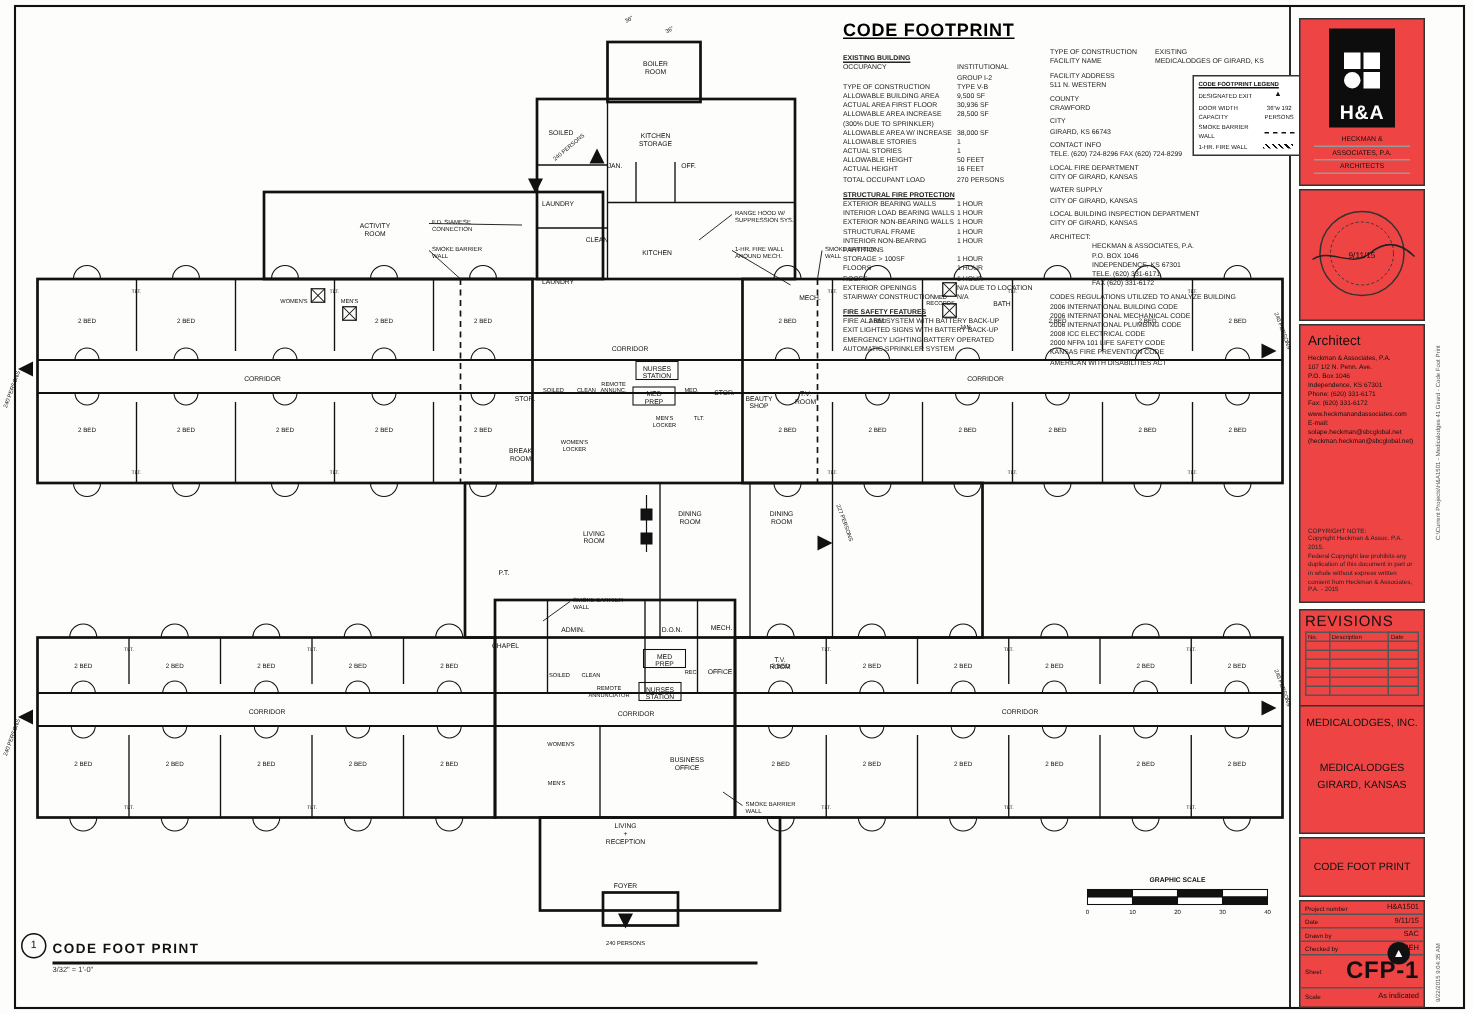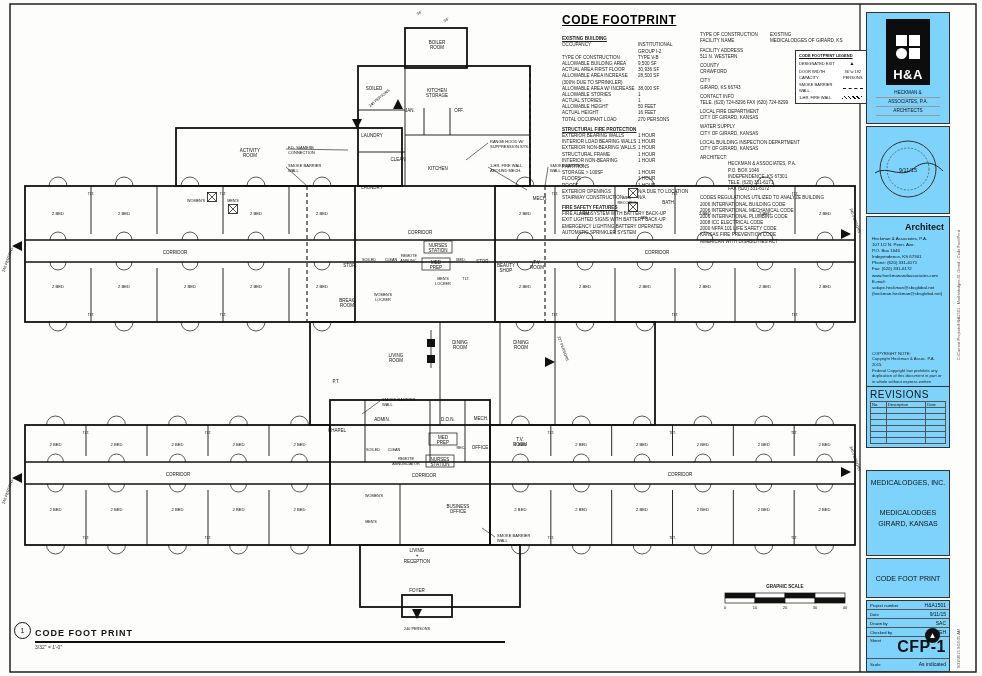--- a/index.html
+++ b/index.html
@@ -24,44 +24,44 @@
   .inlinepair .l{width:70px;}
   
   .legend{left:795px;top:50px;width:64px;border:1px solid #333;font-size:4px;padding:2px 3px;background:#fff;line-height:1.5;}
   .legend .lt{font-weight:bold;text-decoration:underline;margin-bottom:1px;}
   .lgrow{display:flex;align-items:center;justify-content:space-between;margin-top:1px;}
   .lgrow .sym{width:22px;text-align:center;}
   .sym-dash{display:inline-block;width:20px;border-top:1px dashed #111;height:0;}
   .sym-hatch{display:inline-block;width:20px;height:3px;background:repeating-linear-gradient(45deg,#111 0 1px,transparent 1px 3px);}
   .sym-tri{font-size:5px;}
   
-  .tb{left:866px;width:84px;border:1px solid #333;background:#7dd3fc;box-sizing:border-box;}
+  .tb{left:866px;width:84px;border:1px solid #333;background:#ef4444;box-sizing:border-box;}
   .logoBox{top:12px;height:112px;display:flex;flex-direction:column;align-items:center;padding-top:6px;}
   .logoSquare{width:44px;height:66px;background:#0d0d0d;display:flex;flex-direction:column;align-items:center;justify-content:flex-end;padding-bottom:3px;box-sizing:border-box;}
   .logoGlyph{width:24px;height:24px;margin-bottom:8px;display:grid;grid-template-columns:11px 11px;grid-template-rows:11px 11px;gap:2px;}
   .logoGlyph .c1{background:#fff;}
   .logoGlyph .c2{background:#fff;border-radius:50%;}
   .logoHA{color:#fff;font-size:13px;font-weight:bold;letter-spacing:.5px;}
   .firm{margin-top:4px;text-align:center;font-size:4.6px;line-height:1.3;width:64px;}
   .firm div{border-bottom:1px solid #999;padding:1px 0;}
   .sealBox{top:126px;height:88px;}
   .archBox{top:216px;height:186px;padding:4px 5px;box-sizing:border-box;font-size:4.4px;line-height:1.4;}
-  .archBox h2{font-size:9px;margin:0 0 2px 0;font-weight:bold;text-align:right;}
+  .archBox h2{font-size:9px;margin:0 0 2px 0;font-weight:normal;}
   .copyright{position:absolute;left:5px;right:5px;bottom:5px;font-size:4.2px;line-height:1.35;white-space:pre-line;color:#222;}
-  .revBox{top:386px;height:62px;padding:2px 3px;box-sizing:border-box;}
+  .revBox{top:406px;height:76px;padding:2px 3px;box-sizing:border-box;}
   .revBox h3{font-size:10px;margin:0 0 1px 0;font-weight:normal;letter-spacing:.5px;}
   .revTable{width:100%;border-collapse:collapse;font-size:4px;}
   .revTable th,.revTable td{border:1px solid #555;height:5px;padding:0 1px;text-align:left;font-weight:normal;}
   .clientBox{top:470px;height:86px;text-align:center;font-size:7px;padding-top:8px;box-sizing:border-box;}
   .projName{margin-top:22px;line-height:1.5;}
   .stitleBox{top:558px;height:40px;display:flex;align-items:center;justify-content:center;font-size:7px;}
   .fieldsBox{top:600px;height:72px;font-size:4.2px;box-sizing:border-box;}
   .frow{display:flex;justify-content:space-between;align-items:flex-end;border-bottom:1px solid #555;padding:1px 3px;height:9px;box-sizing:border-box;}
   .frow .fv{font-size:5px;}
-  .sheetRow{display:flex;justify-content:space-between;border-bottom:1px solid #555;padding:1px 3px;height:22px;box-sizing:border-box;}
+  .sheetRow{display:flex;justify-content:space-between;align-items:center;border-bottom:1px solid #555;padding:1px 3px;height:22px;box-sizing:border-box;}
   .sheetNum{font-size:16px;font-weight:bold;letter-spacing:.5px;}
   .scaleRow{display:flex;justify-content:space-between;align-items:center;padding:1px 3px;height:10px;box-sizing:border-box;}
   .scaleRow .fv{font-size:5px;}
   .edgeNote{color:#555;font-size:4px;transform:rotate(-90deg);transform-origin:left top;white-space:nowrap;}
   
   .footTitle{left:14px;top:622px;display:flex;align-items:flex-start;gap:4px;}
   .detailCircle{width:15px;height:15px;border:1px solid #111;border-radius:50%;display:flex;align-items:center;justify-content:center;font-size:7px;}
   .ftText{border-bottom:2.5px solid #111;padding-bottom:1px;width:470px;}
   .ftText .t{font-size:9px;font-weight:bold;letter-spacing:1px;}
   .ftScale{font-size:5px;color:#333;margin-top:1px;}

